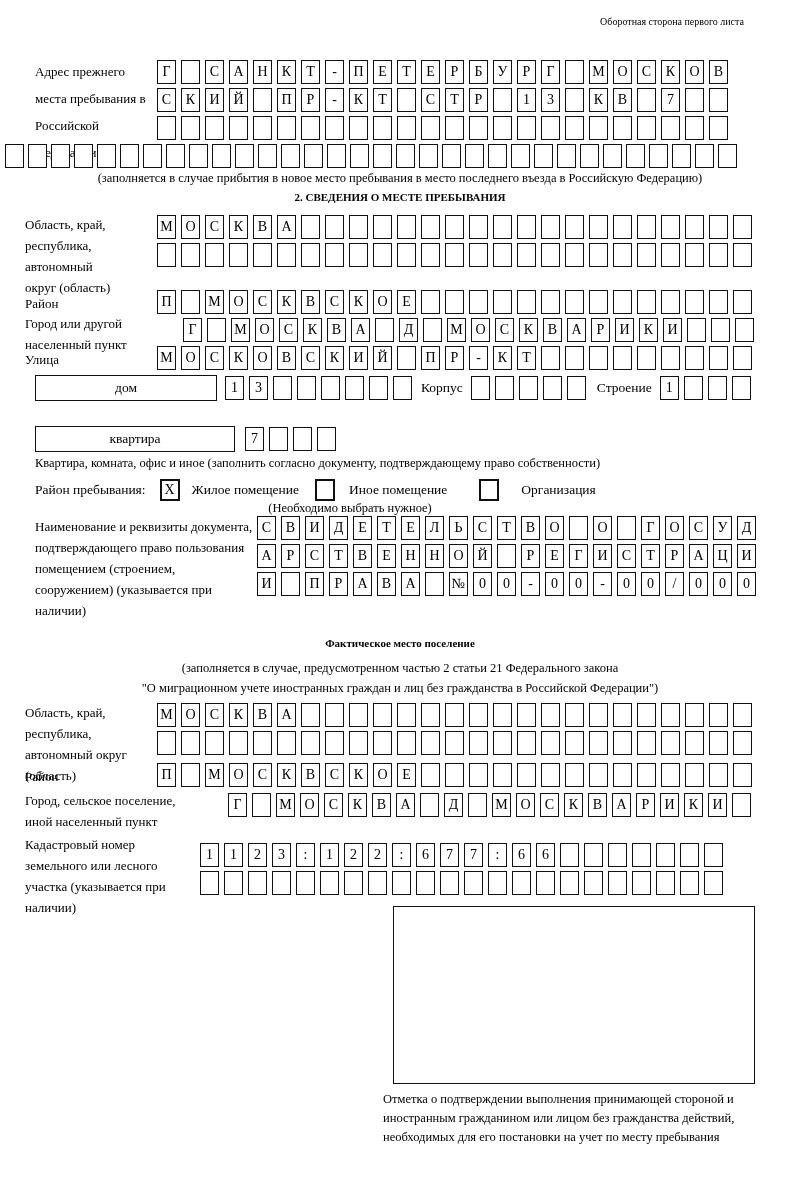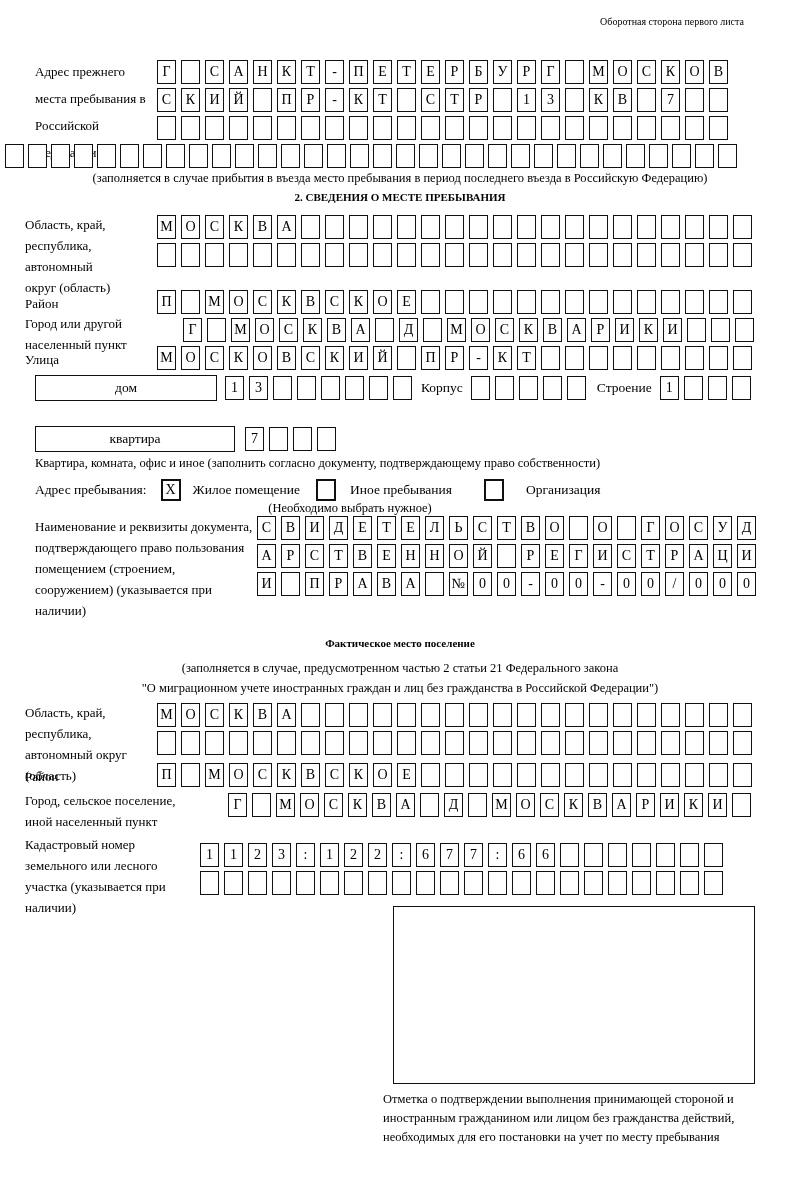--- a/index.html
+++ b/index.html
@@ -146,21 +146,21 @@
       <span class="cbox"></span>
       <span class="cbox"></span>
       <span class="cbox"></span>
       <span class="cbox"></span>
       <span class="cbox"></span>
       <span class="cbox"></span>
       <span class="cbox"></span>
       <span class="cbox"></span>
       <span class="cbox"></span>
     </div>
-  <div class="abs caption center" style="top:171px;">(заполняется в случае прибытия в въезда место пребывания в период последнего въезда в Российскую Федерацию)</div>
+  <div class="abs caption center" style="top:171px;">(заполняется в случае прибытия в новое место пребывания в место последнего въезда в Российскую Федерацию)</div>
 
   <div class="abs title center" style="top:191px;">2. СВЕДЕНИЯ О МЕСТЕ ПРЕБЫВАНИЯ</div>
 
   <div class="abs lbl" style="left:25px;top:214px;width:100px;">Область, край, республика, автономный округ (область)</div>
   <div class="abs boxrow" style="left:157px;top:215px;">
       <span class="cbox">М</span>
       <span class="cbox">О</span>
       <span class="cbox">С</span>
       <span class="cbox">К</span>
       <span class="cbox">В</span>
@@ -333,25 +333,25 @@
     <span class="boxrow">
         <span class="cbox">7</span>
         <span class="cbox"></span>
         <span class="cbox"></span>
         <span class="cbox"></span>
       </span>
   </div>
   <div class="abs caption" style="left:35px;top:456px;">Квартира, комната, офис и иное (заполнить согласно документу, подтверждающему право собственности)</div>
 
   <div class="abs flexrow" style="left:35px;top:477px;">
-    <span class="inline-lbl">Адрес пребывания:</span>
+    <span class="inline-lbl">Район пребывания:</span>
     <span class="chk" style="margin-left:14px;">X</span>
     <span class="inline-lbl" style="margin-left:12px;">Жилое помещение</span>
     <span class="chk" style="margin-left:16px;"></span>
-    <span class="inline-lbl" style="margin-left:14px;">Иное пребывания</span>
+    <span class="inline-lbl" style="margin-left:14px;">Иное помещение</span>
     <span class="chk" style="margin-left:32px;"></span>
     <span class="inline-lbl" style="margin-left:22px;">Организация</span>
   </div>
   <div class="abs caption" style="left:130px;top:501px;width:440px;text-align:center;">(Необходимо выбрать нужное)</div>
 
   <div class="abs lbl" style="left:35px;top:516px;width:218px;">Наименование и реквизиты документа, подтверждающего право пользования помещением (строением, сооружением) (указывается при наличии)</div>
   <div class="abs boxrow" style="left:257px;top:516px;">
       <span class="cbox">С</span>
       <span class="cbox">В</span>
       <span class="cbox">И</span>

